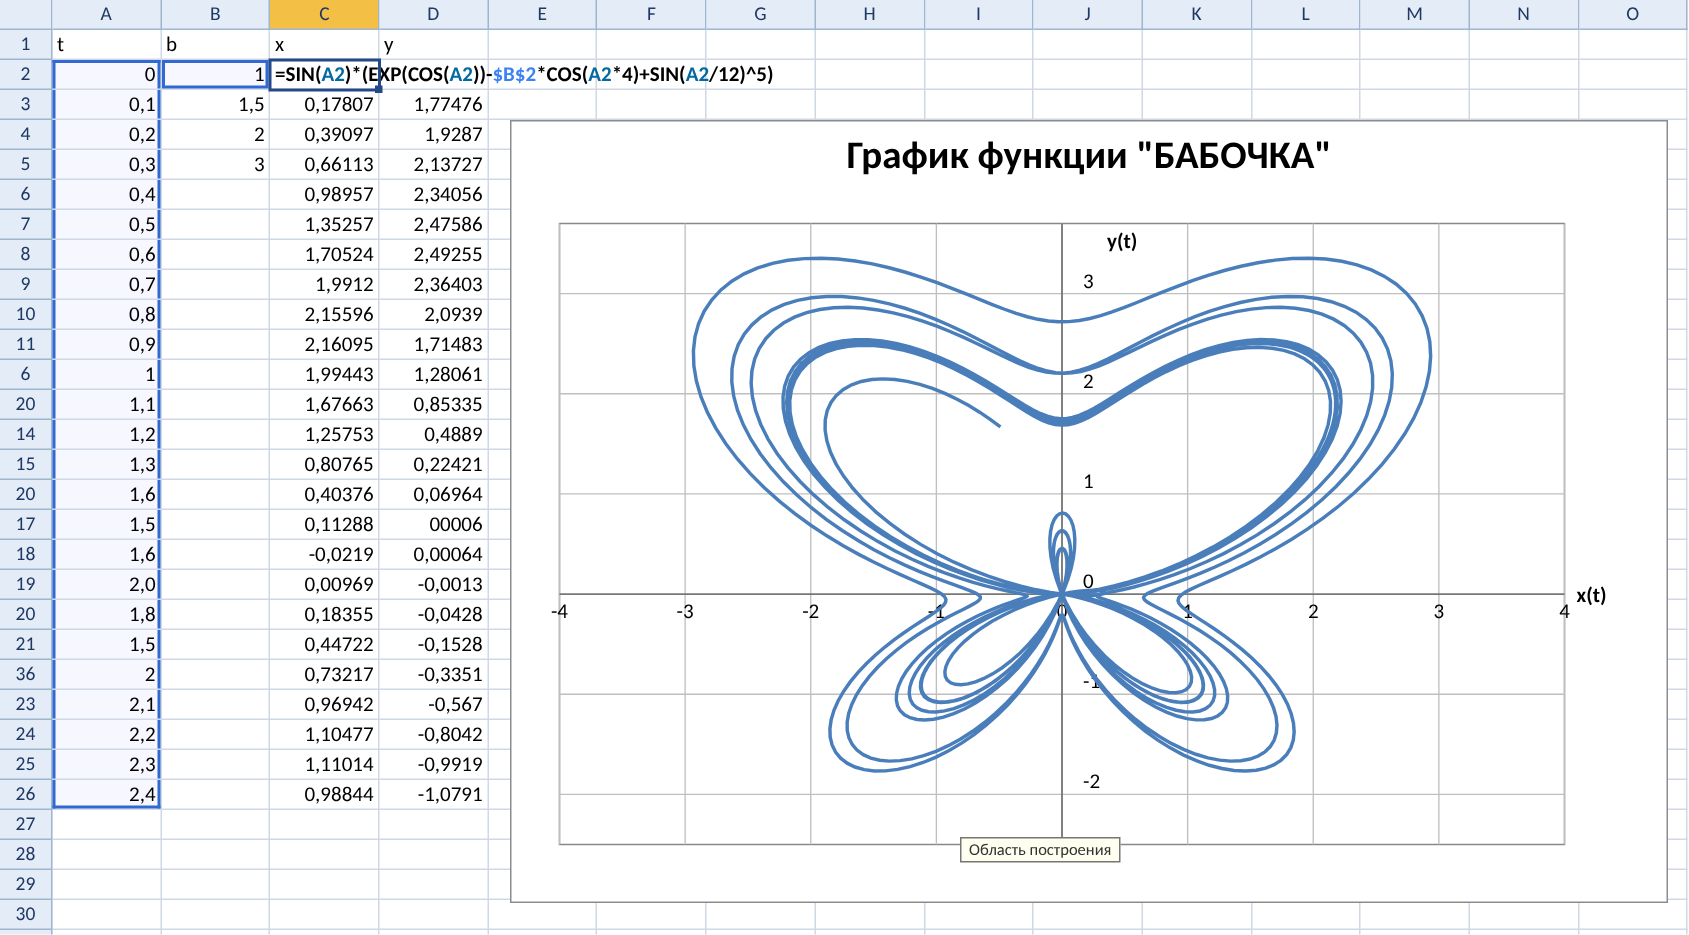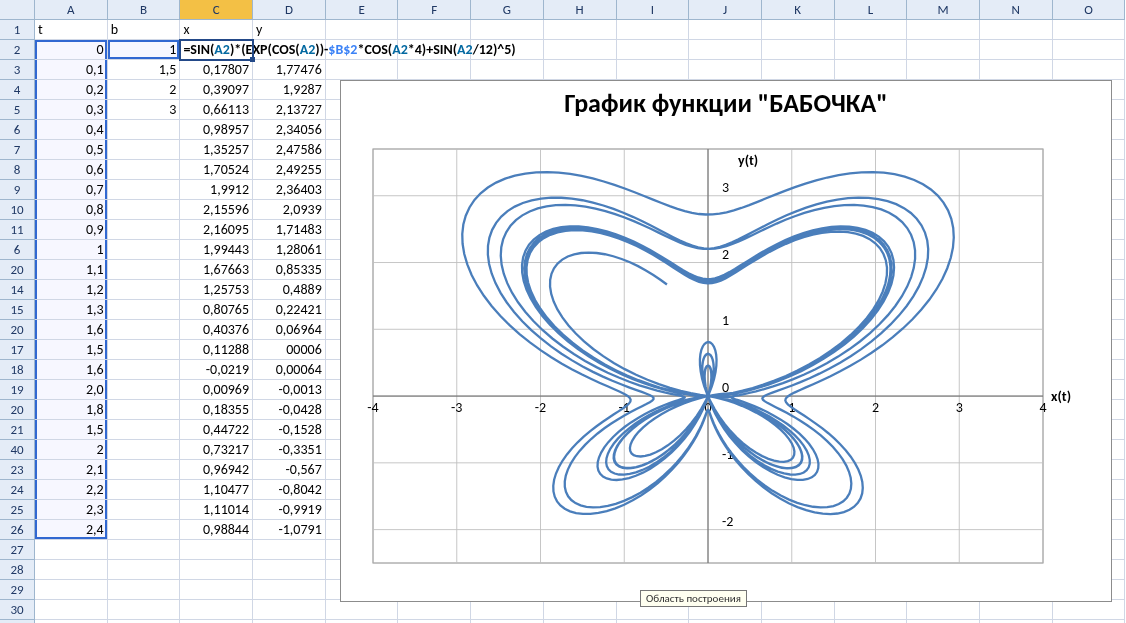--- a/index.html
+++ b/index.html
@@ -16,21 +16,21 @@
   .colrange::before{content:"";position:absolute;inset:0;border-left:2px solid #3168d1;border-right:2px solid #3168d1;pointer-events:none}
   .colrange.first::before{border-top:2px solid #3168d1}
   .colrange.last::before{border-bottom:2px solid #3168d1}
   .formula span.ref{font-weight:bold}
   .formula .cA{color:#0369a1}
   .formula .cB{color:#3b82f6}
   .formula .op{color:#000}
   .chart{position:absolute;left:340px;top:80px;width:770px;height:520px;background:#fff;border:1px solid #8c8c8c}
   .chart h3{margin:6px 0 0 0;text-align:center;font-size:26px;font-weight:bold;font-family:Calibri,Arial,sans-serif}
   .chart .plot{position:absolute;left:20px;top:44px;right:20px;bottom:14px}
-  .tip{position:absolute;left:640px;top:590px;background:#fffff0;border:1px solid #767676;font-size:11px;padding:1px 5px;color:#333}
+  .tip{position:absolute;left:640px;top:558px;background:#fffff0;border:1px solid #767676;font-size:11px;padding:1px 5px;color:#333}
 </style>
 </head>
 <body>
 
 <div class="sheet" id="sheet">
     <div class="hdr"></div>
     <div class="hdr">A</div>
     <div class="hdr">B</div>
     <div class="hdr sel">C</div>
     <div class="hdr">D</div>
@@ -374,21 +374,21 @@
     <div class="cell r"></div>
     <div class="cell r"></div>
     <div class="cell r"></div>
     <div class="cell r"></div>
     <div class="cell r"></div>
     <div class="cell r"></div>
     <div class="cell r"></div>
     <div class="cell r"></div>
     <div class="cell r"></div>
     <div class="cell r"></div>
-    <div class="hdr row">40</div>
+    <div class="hdr row">36</div>
     <div class="cell r colrange">2</div>
     <div class="cell r"></div>
     <div class="cell r">0,73217</div>
     <div class="cell r">-0,3351</div>
     <div class="cell r"></div>
     <div class="cell r"></div>
     <div class="cell r"></div>
     <div class="cell r"></div>
     <div class="cell r"></div>
     <div class="cell r"></div>

